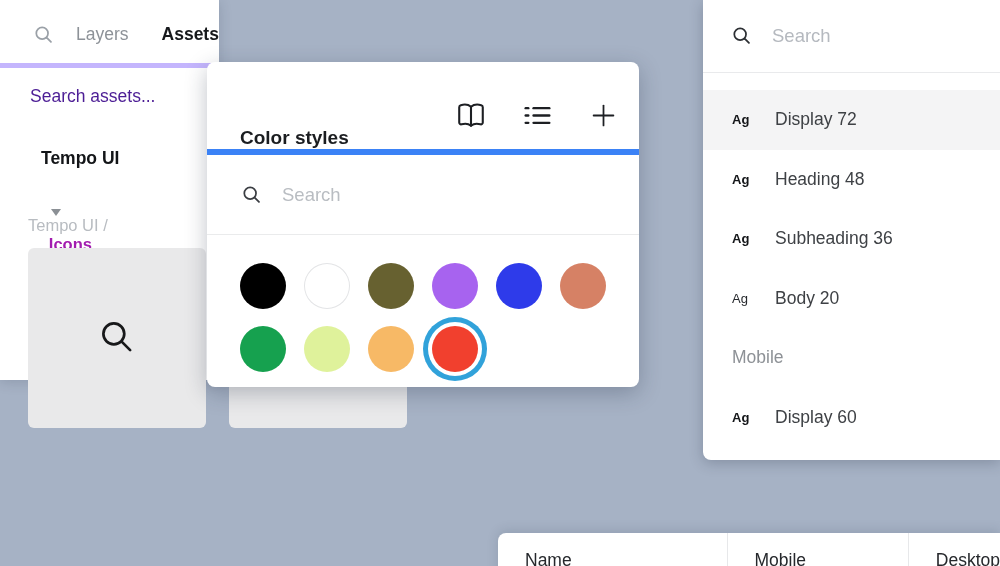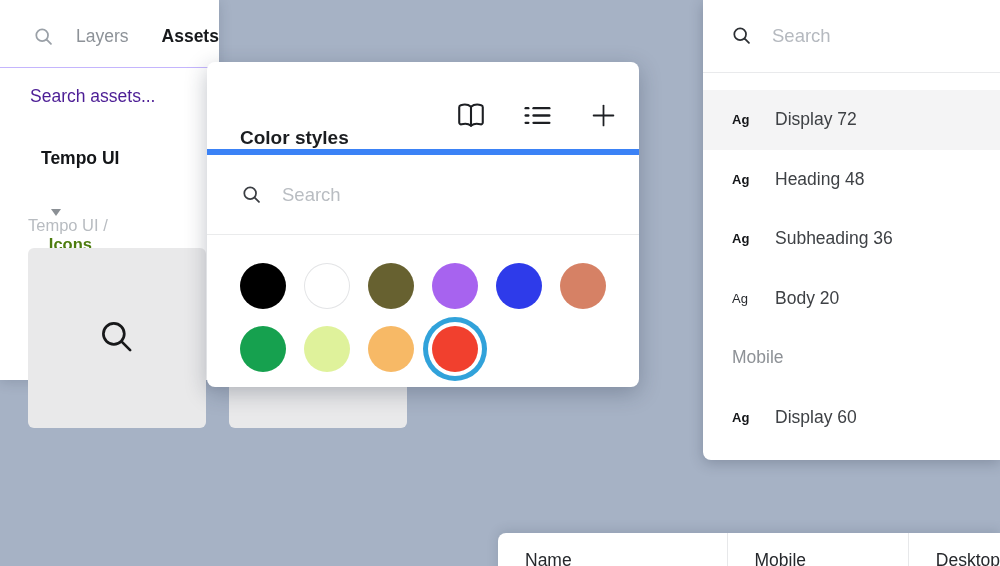--- a/index.html
+++ b/index.html
@@ -12,33 +12,33 @@
   }
   .panel { position:absolute; background:#fff; }
 
   
   .left-panel {
     left:0; top:200; width:433; height:380px;
     box-shadow:0 2px 12px rgba(35,45,65,.18);
     z-index:2;
   }
   .lp-tabs {
-    height:68px; border-bottom:1px solid #c4b5fd;
+    height:68px; border-bottom:5px solid #c4b5fd;
     display:flex; align-items:center; padding:6px 0 0 33px;
   }
   .lp-tab-search { color:#9aa0a7; display:flex; margin-right:21px; }
   .lp-tab { font-size:17.5px; }
   .lp-tab.inactive { color:#8d9298; margin-right:33px; }
   .lp-tab.active { color:#17191c; font-weight:700; white-space:nowrap; }
   .lp-search { position:absolute; left:30px; top:86px; font-size:17.5px; color:#4c1d95; }
   .lp-lib { position:absolute; left:41px; top:148px; font-size:17.5px; font-weight:700; color:#131518; }
   .lp-group { position:absolute; left:28px; top:209px; display:flex; align-items:center; font-size:16.5px;flex-direction:column; }
   .lp-caret { width:0; height:0; border-left:5.5px solid transparent; border-right:5.5px solid transparent; border-top:7px solid #8b9095; margin-right:23px; }
   .lp-group-prefix { color:#b8bcc1; }
-  .lp-group-name { color:#4d7c0f; font-weight:700; margin-left:5px; }
+  .lp-group-name { color:#a21caf; font-weight:700; margin-left:5px; }
   .lp-tiles { position:absolute; left:0; top:248px; width:433px; }
   .tile {
     position:absolute; top:0; width:178px; height:180px;
     background:#e9e9ea; border-radius:6px;
     display:flex; justify-content:center;
   }
   .tile-1 { left:28px; } .tile-2 { left:229px; }
   .tile svg { margin-top:70px; color:#17181a; }
 
   

